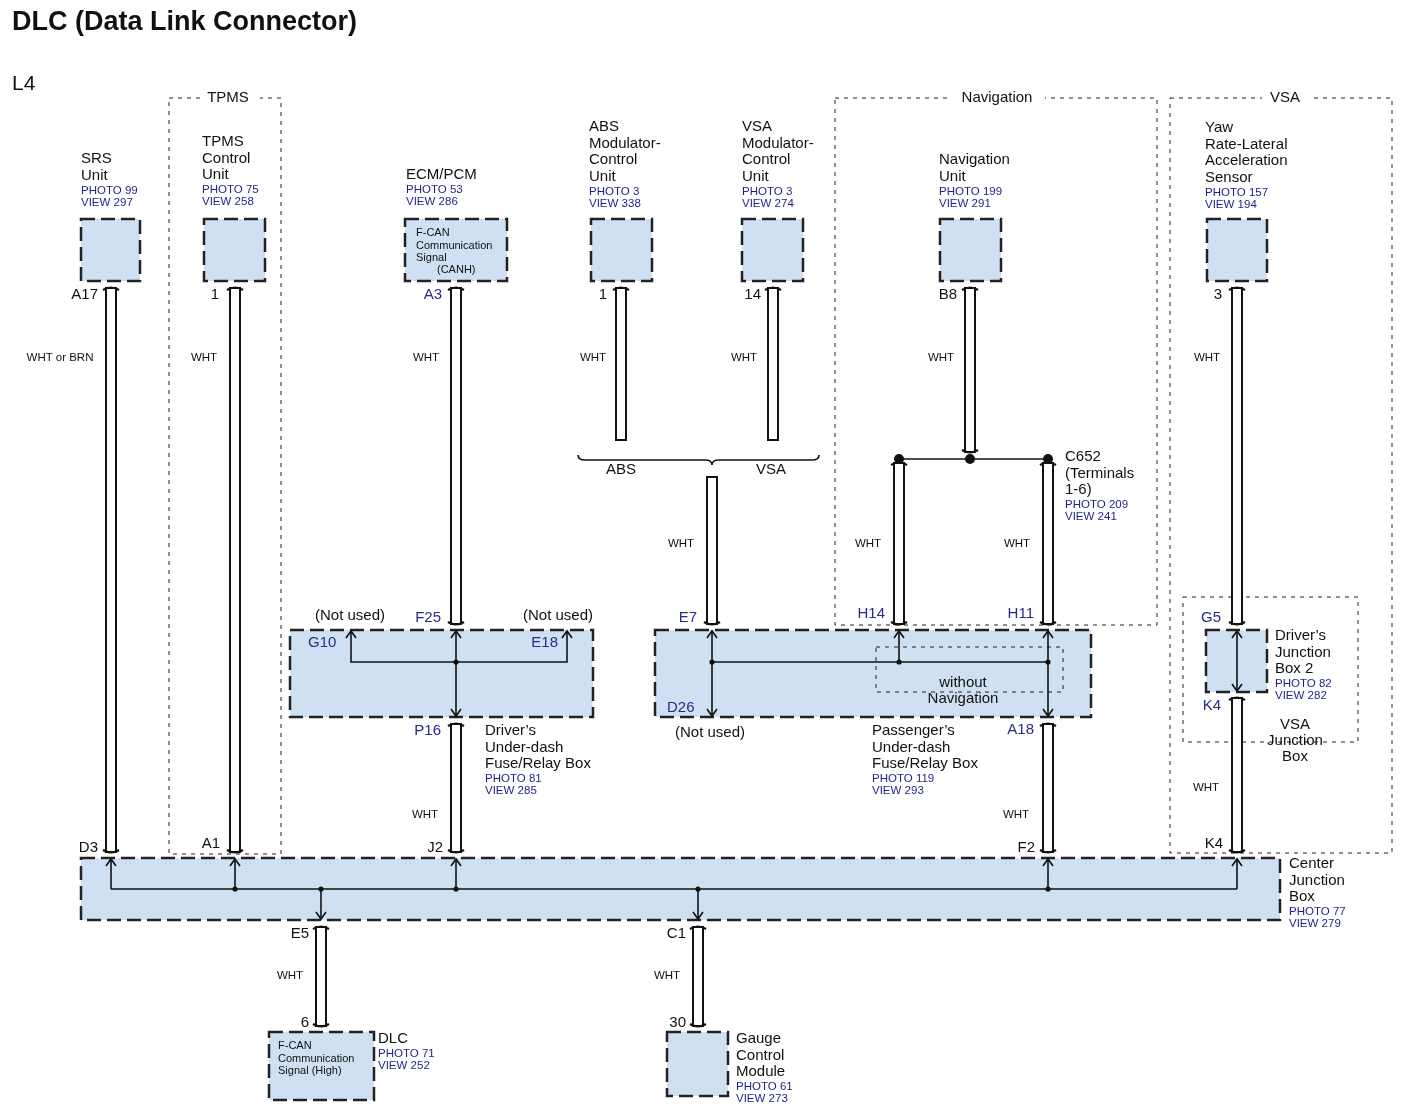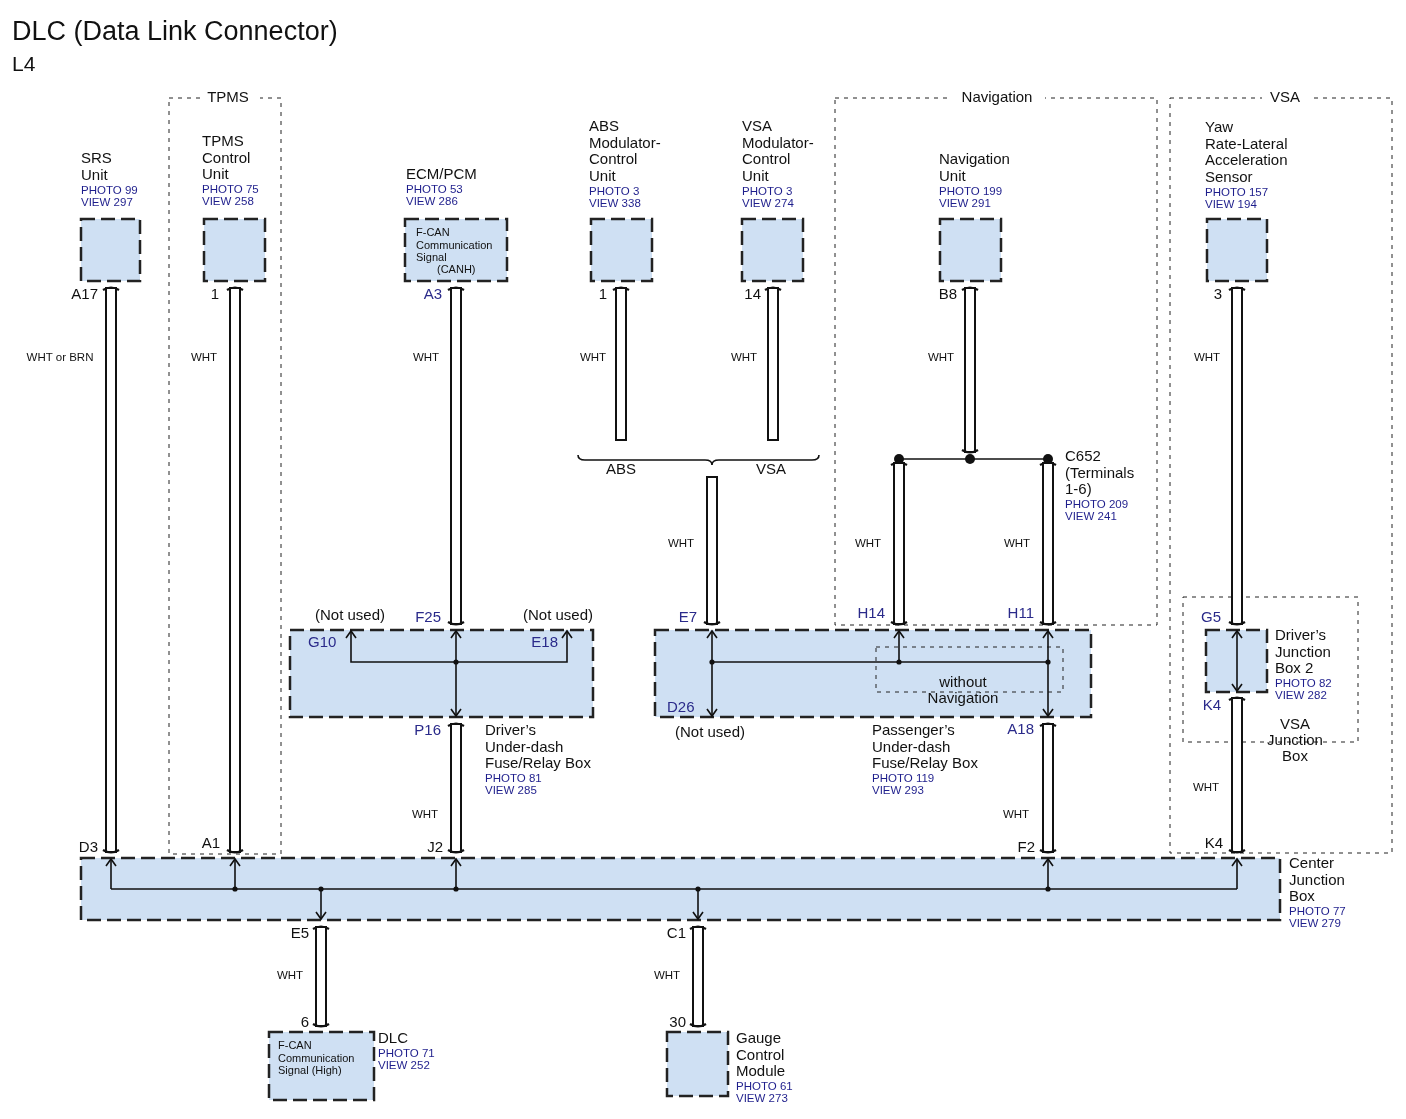--- a/index.html
+++ b/index.html
@@ -1,18 +1,18 @@
 <!DOCTYPE html>
 <html><head>
 <meta charset="utf-8">
 <style>
   html, body { margin:0; padding:0; background:#ffffff; }
   body { width:1406px; height:1119px; position:relative; overflow:hidden; font-family:"Liberation Sans", sans-serif; color:#111; }
-  #title { position:absolute; left:12px; top:16px; font-size:27px; font-weight:normal; }
-  #subtitle { position:absolute; left:12px; top:52px; font-size:21px; }
+  #title { position:absolute; left:12px; top:6px; font-size:27px; font-weight:bold; }
+  #subtitle { position:absolute; left:12px; top:71px; font-size:21px; }
   svg#diagram { position:absolute; left:0; top:0; }
   .lbl { font-family:"Liberation Sans", sans-serif; font-size:15px; fill:#111; }
   .pin { font-family:"Liberation Sans", sans-serif; font-size:15px; fill:#111; }
   .pinb { font-family:"Liberation Sans", sans-serif; font-size:15px; fill:#2a2a8a; }
   .ref { font-family:"Liberation Sans", sans-serif; font-size:11.5px; fill:#1e1e8c; }
   .wire { font-family:"Liberation Sans", sans-serif; font-size:11.5px; fill:#111; }
   .inner { font-family:"Liberation Sans", sans-serif; font-size:11px; fill:#111; }
   .group { font-family:"Liberation Sans", sans-serif; font-size:15px; fill:#111; }
   .box { fill:#cfe0f3; stroke:#222; stroke-width:2.5; stroke-dasharray:14 6; }
   .grp { fill:none; stroke:#222; stroke-width:1; stroke-dasharray:4 5; }

